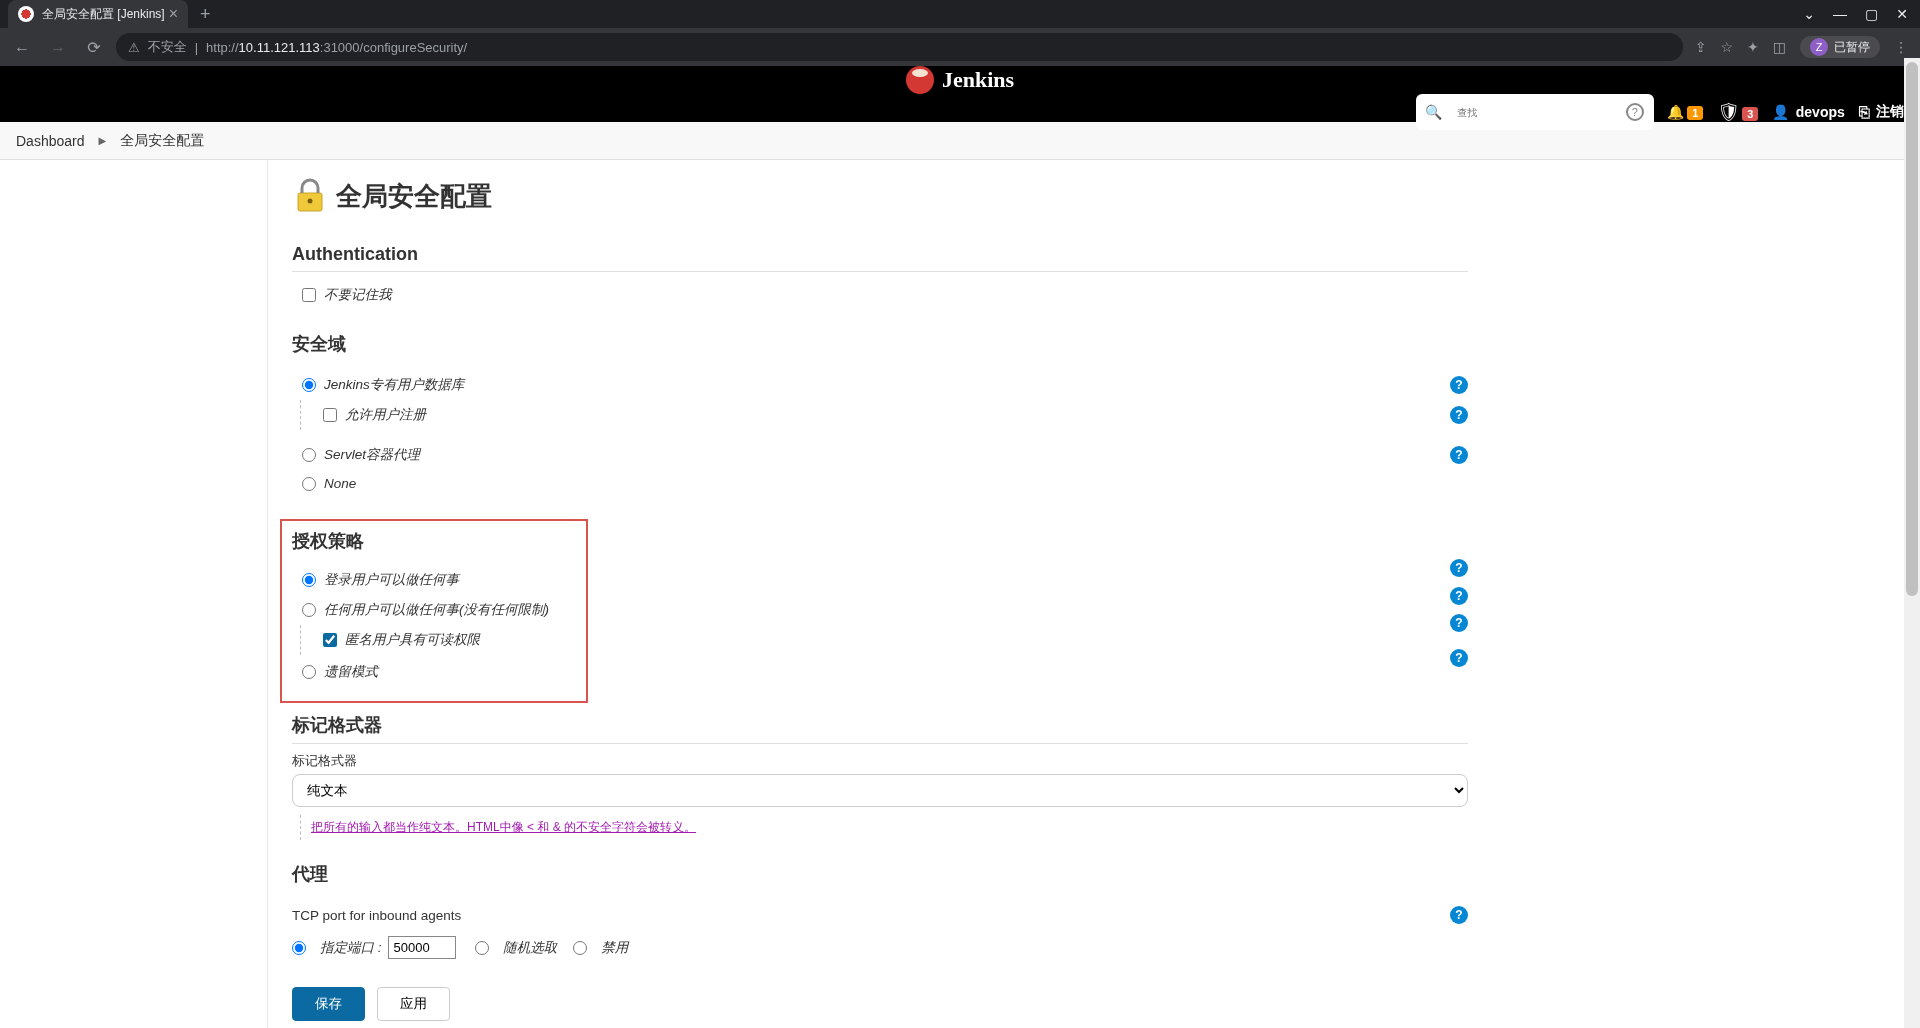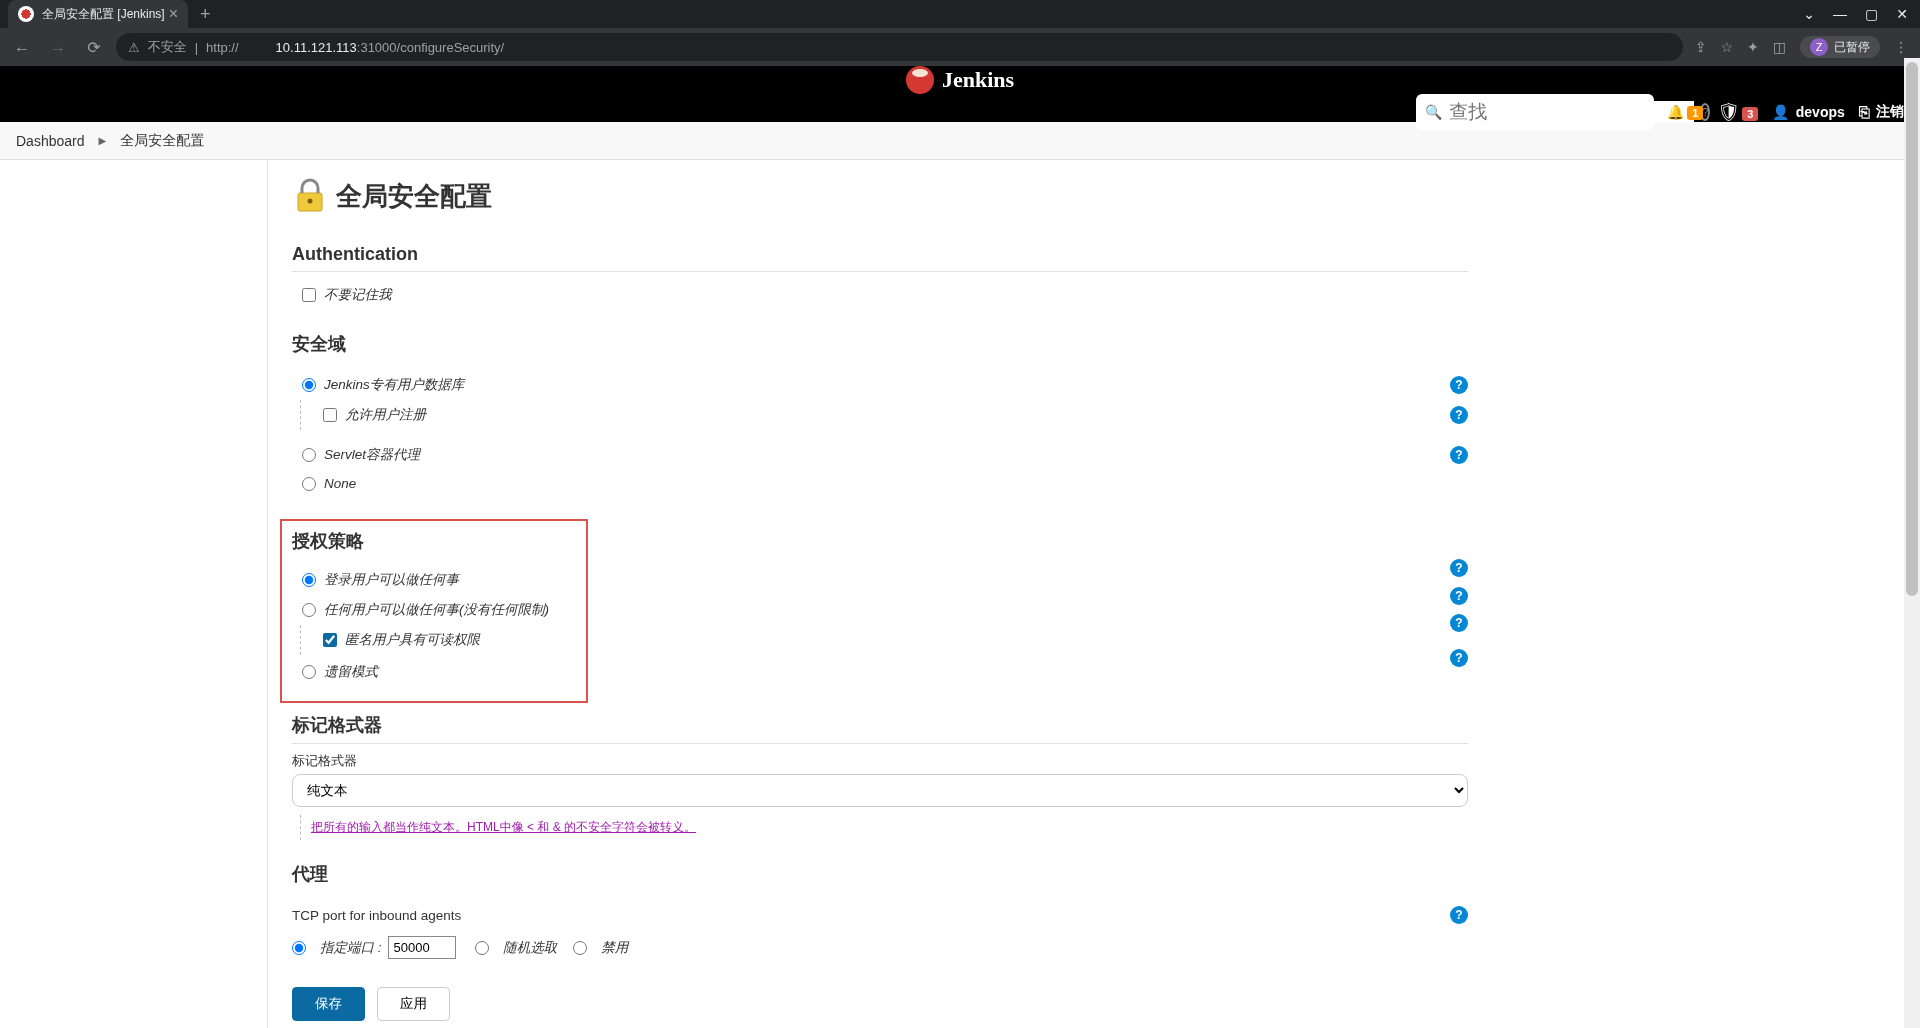--- a/index.html
+++ b/index.html
@@ -12,34 +12,34 @@
     .tab-close { margin-left: auto; color: #9aa0a6; font-size: 16px; cursor: pointer; }
     .new-tab { color: #9aa0a6; margin-left: 12px; font-size: 18px; cursor: pointer; }
     .browser-controls-right { margin-left: auto; display: flex; gap: 18px; padding-right: 12px; color: #e8eaed; }
     .win-btn { cursor: pointer; font-size: 14px; }
     
     .browser-bar { background: #35363a; height: 38px; display: flex; align-items: center; padding: 0 8px; gap: 8px; }
     .nav-icon { color: #9aa0a6; width: 28px; text-align: center; cursor: pointer; font-size: 16px; }
     .url-bar { flex: 1; background: #202124; border-radius: 16px; height: 28px; display: flex; align-items: center; padding: 0 12px; color: #9aa0a6; font-size: 13px; gap: 8px; }
     .url-insecure { color: #9aa0a6; }
     .url-text { color: #9aa0a6; }
-    .url-text .host { color: #e8eaed; margin-left: 37px; }
+    .url-text .host { color: #e8eaed; }
     .browser-icons-right { display: flex; align-items: center; gap: 14px; color: #9aa0a6; padding: 0 4px; }
     .browser-icons-right span { cursor: pointer; }
     .paused-pill { background: #4a4a4f; border-radius: 14px; padding: 2px 10px; display: flex; align-items: center; gap: 6px; color: #e8eaed; font-size: 12px; }
     .avatar-circle { width: 18px; height: 18px; border-radius: 50%; background: #8e5fc7; color: #fff; display: inline-flex; align-items: center; justify-content: center; font-size: 11px; }
     
     
     .jenkins-header { background: #000; height: 56px; display: flex; align-items: center; padding: 0 16px; color: #fff; flex-direction: column; }
     .jenkins-logo { display: flex; align-items: center; gap: 8px; font-size: 22px; font-weight: bold; font-family: Georgia, serif; }
     .jenkins-face { width: 28px; height: 28px; border-radius: 50%; background: #d33833; position: relative; }
     .jenkins-face::before { content: ''; position: absolute; top: 3px; left: 6px; right: 6px; height: 8px; background: #f4e4d4; border-radius: 50%; }
     .header-right { margin-left: auto; display: flex; align-items: center; gap: 14px; }
     .search-box { background: #fff; border-radius: 6px; height: 36px; width: 238px; display: flex; align-items: center; padding: 0 10px; gap: 6px; }
-    .search-box input { border: none; outline: none; flex: 1; font-size: 19px; color: #4d7c0f; }
+    .search-box input { border: none; outline: none; flex: 1; font-size: 10px; color: #4d7c0f; margin-left: 8px; }
     .search-icon-s { color: #666; }
     .help-circle { width: 18px; height: 18px; border: 2px solid #888; border-radius: 50%; display: inline-flex; align-items: center; justify-content: center; font-size: 11px; color: #888; margin-left: auto; }
     .notif-bell { position: relative; cursor: pointer; }
     .badge { background: #ff9800; color: #fff; font-size: 11px; font-weight: bold; padding: 1px 5px; border-radius: 3px; margin-left: 2px; }
     .badge-red { background: #d9534f; }
     .alert-icon { font-size: 18px; }
     .user-link { display: flex; align-items: center; gap: 6px; cursor: pointer; font-weight: bold; }
     .logout-link { display: flex; align-items: center; gap: 6px; cursor: pointer; font-weight: bold; }
     
     

